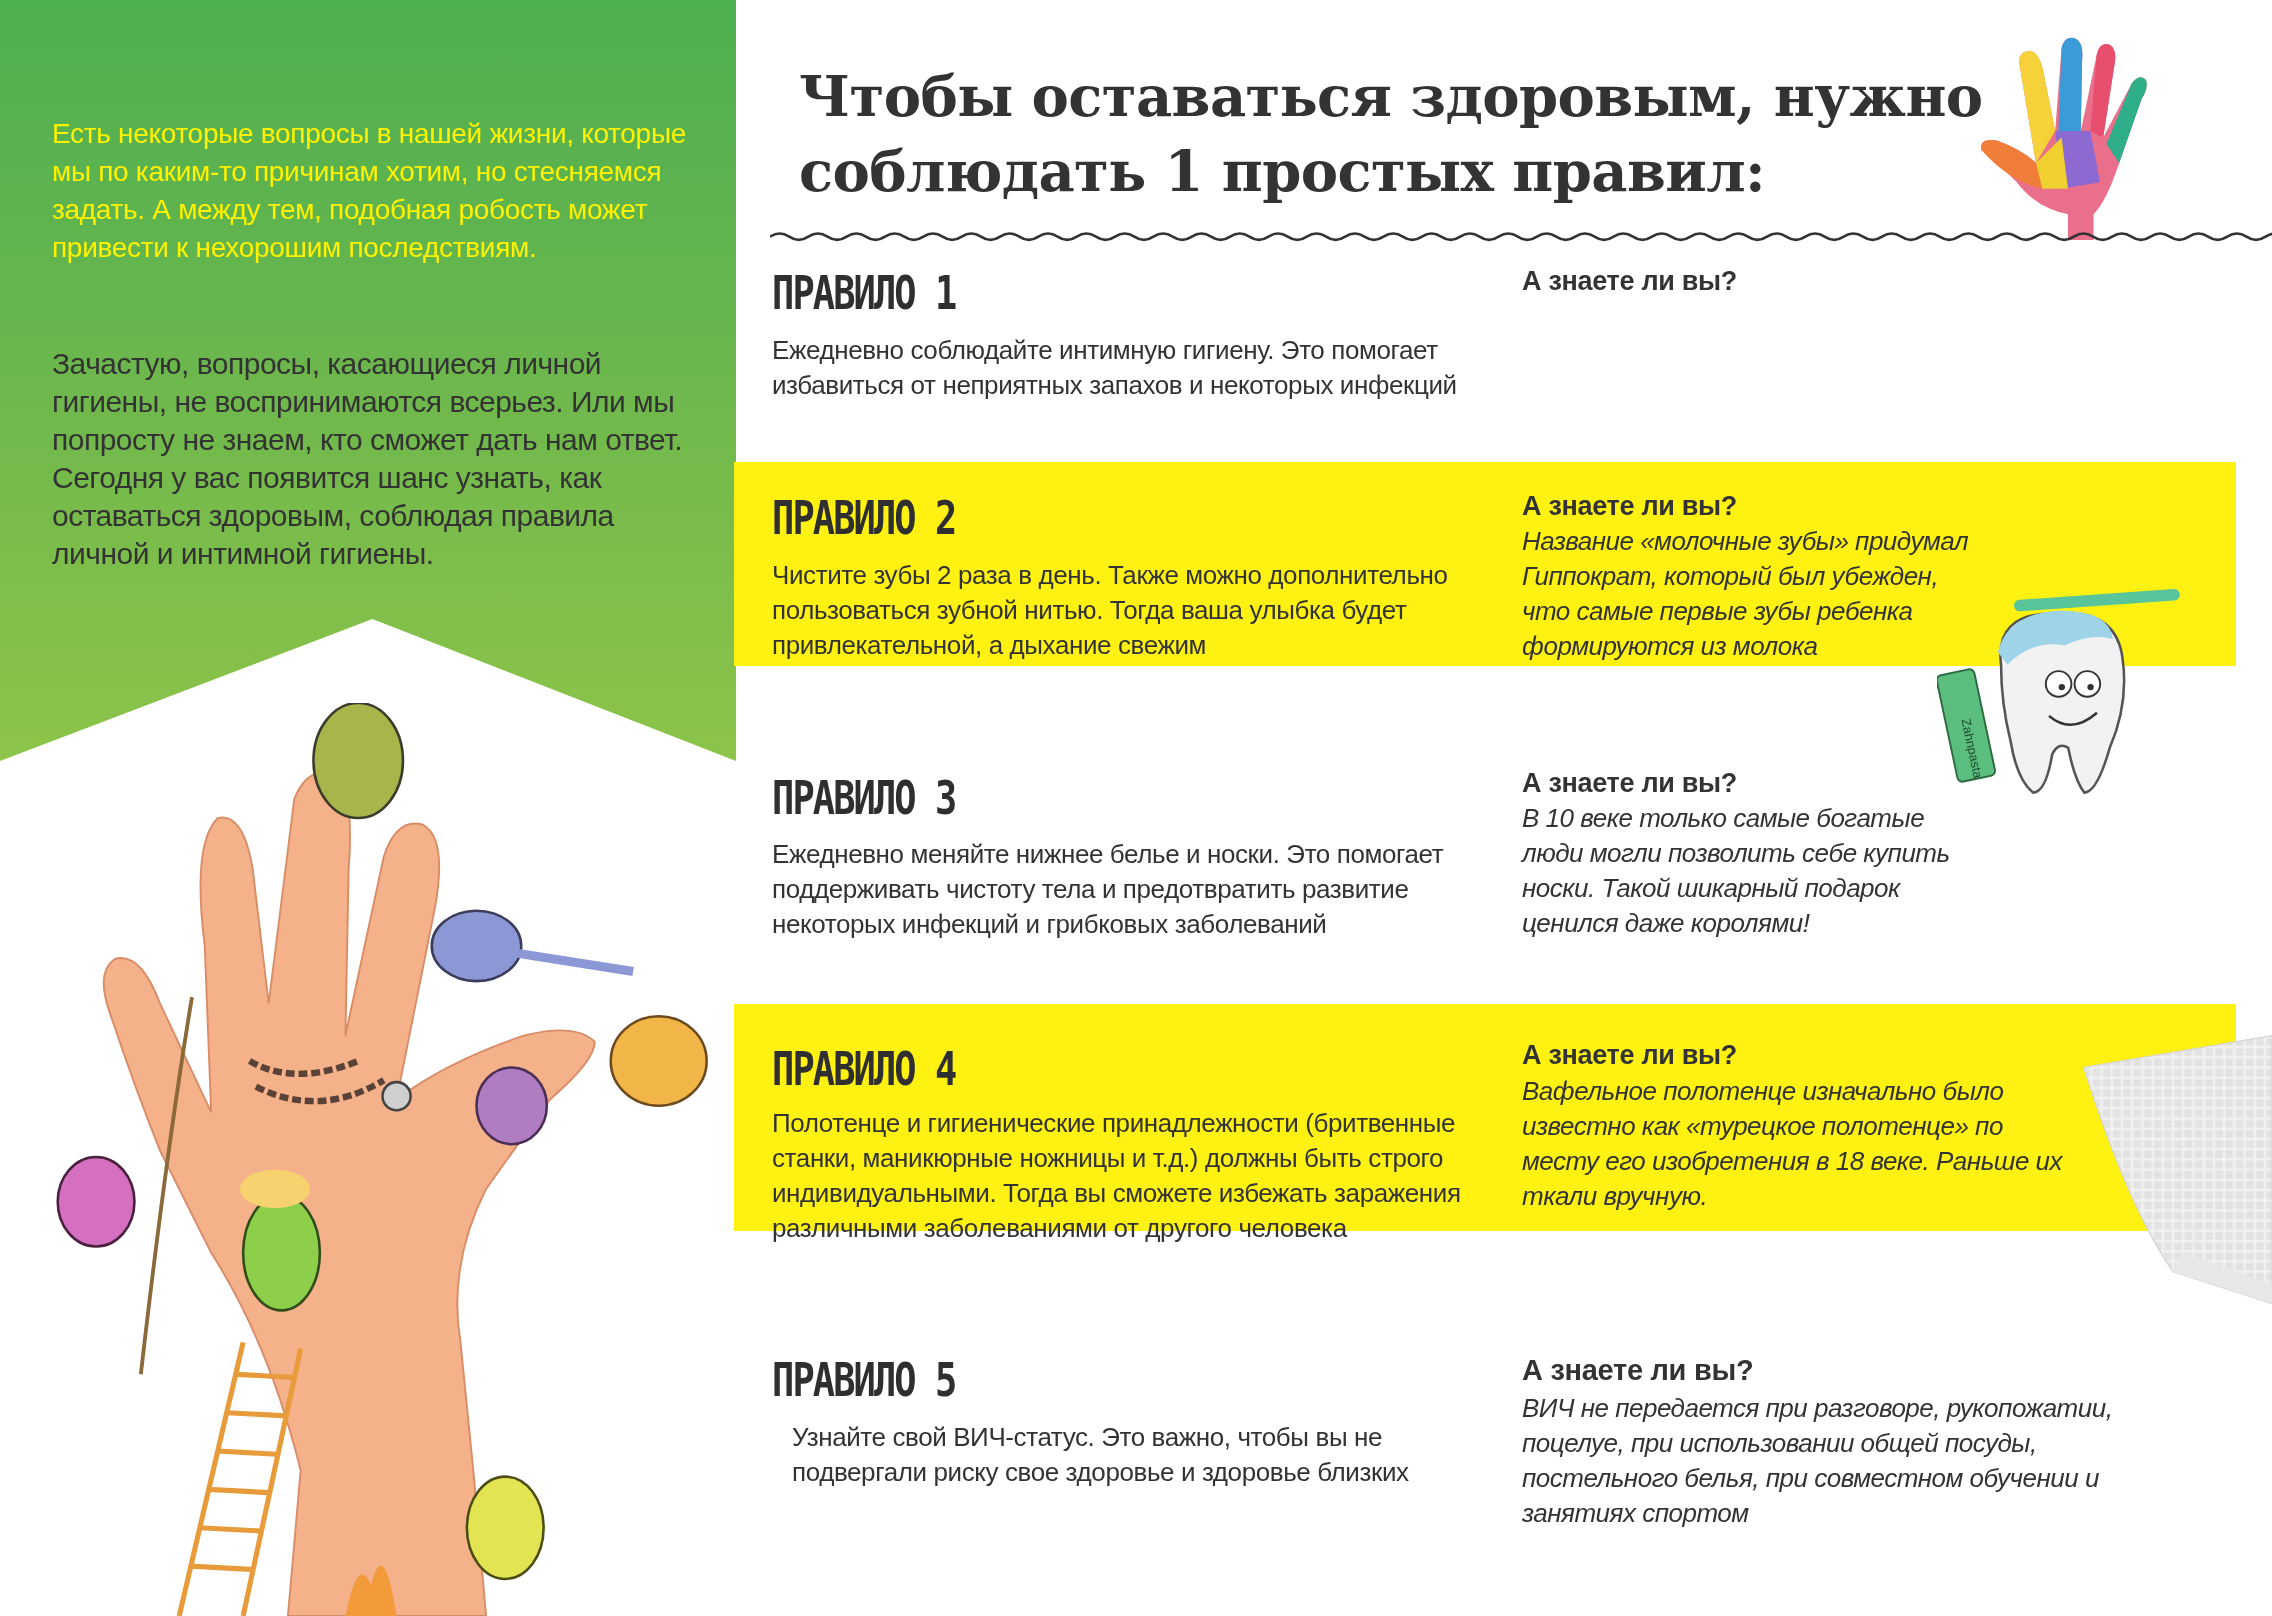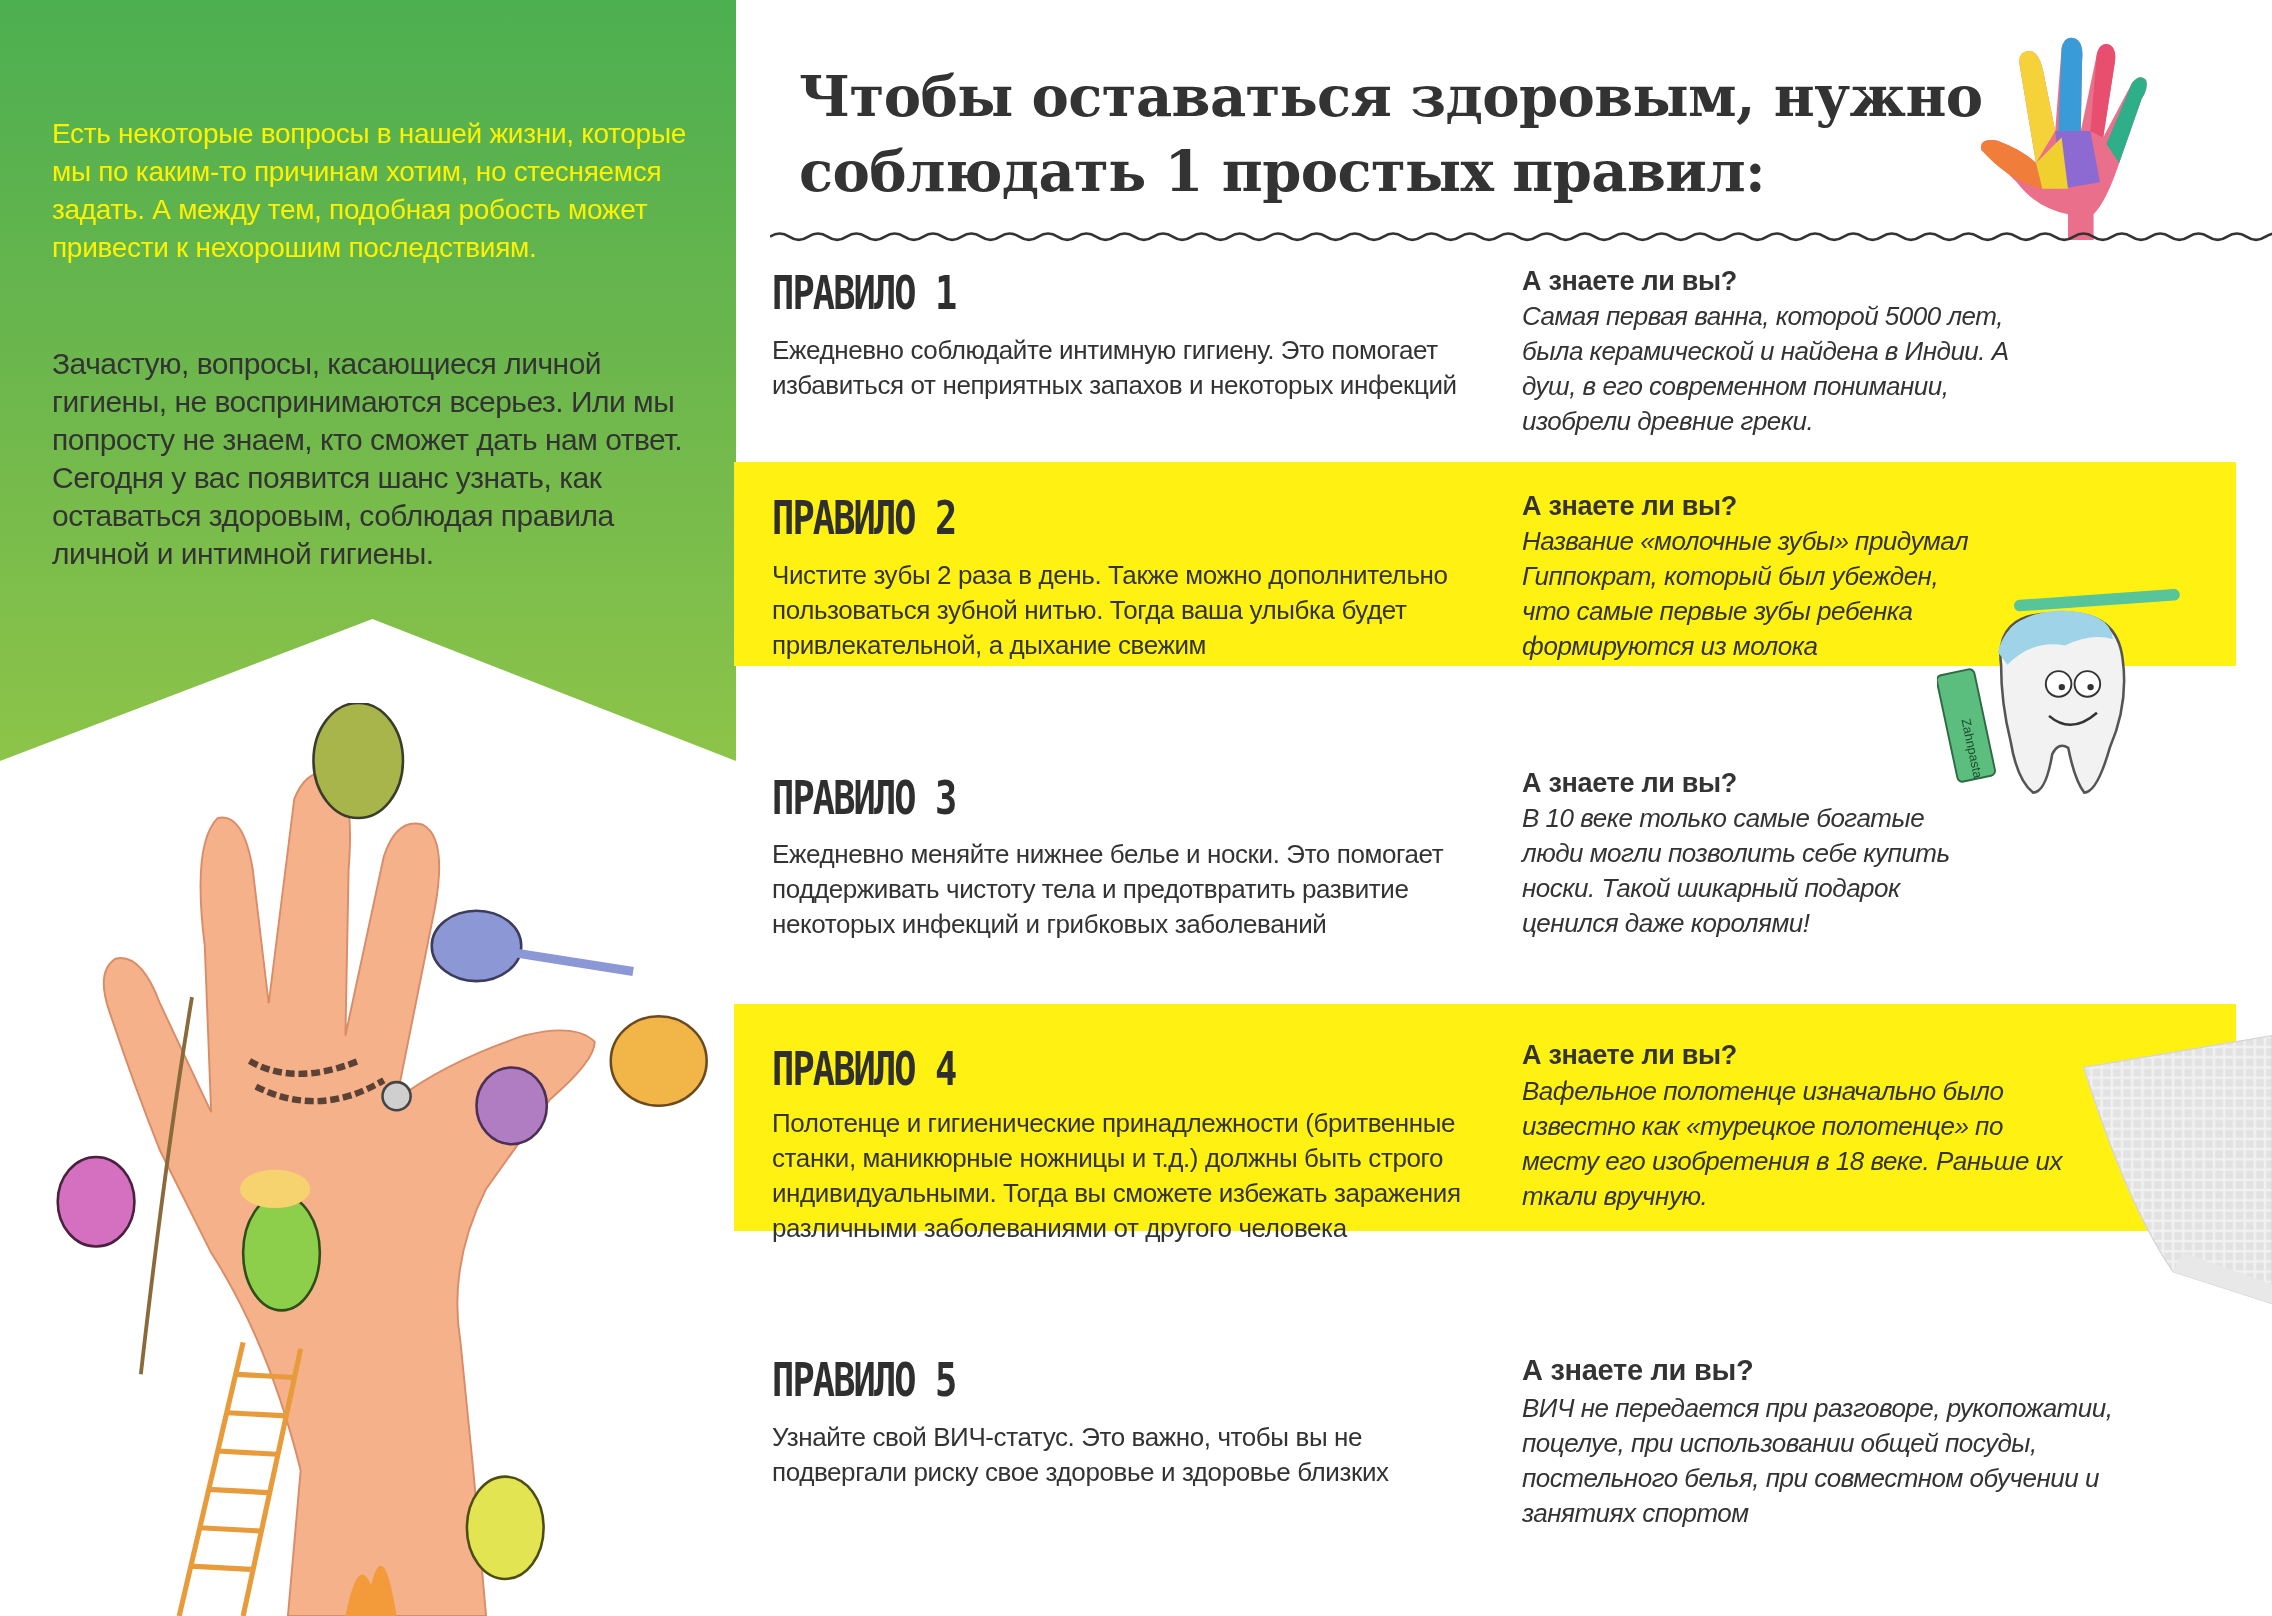--- a/index.html
+++ b/index.html
@@ -112,21 +112,20 @@
 </svg>
 
 <svg class="wavy-divider" viewBox="0 0 2350 24" preserveAspectRatio="none">
   <path d="M0 12 q15 -10 30 0 t30 0 t30 0 t30 0 t30 0 t30 0 t30 0 t30 0 t30 0 t30 0 t30 0 t30 0 t30 0 t30 0 t30 0 t30 0 t30 0 t30 0 t30 0 t30 0 t30 0 t30 0 t30 0 t30 0 t30 0 t30 0 t30 0 t30 0 t30 0 t30 0 t30 0 t30 0 t30 0 t30 0 t30 0 t30 0 t30 0 t30 0 t30 0 t30 0 t30 0 t30 0 t30 0 t30 0 t30 0 t30 0 t30 0 t30 0 t30 0 t30 0 t30 0 t30 0 t30 0 t30 0 t30 0 t30 0 t30 0 t30 0 t30 0 t30 0 t30 0 t30 0 t30 0 t30 0 t30 0 t30 0 t30 0 t30 0 t30 0 t30 0 t30 0 t30 0 t30 0 t30 0 t30 0 t30 0 t30 0 t30 0 t30 0 t30 0 t30 0 t30 0 t30 0" fill="none" stroke="#333333" stroke-width="4"></path>
 </svg>
 
 <div class="rule-row" style="top:253px;height:209px;">
   <div class="rule-title" style="top:12.8px;">ПРАВИЛО 1</div>
   <div class="rule-text" style="top:80px;">Ежедневно соблюдайте интимную гигиену. Это помогает избавиться от неприятных запахов и некоторых инфекций</div>
   <div class="fact-title" style="top:12.8px;">А знаете ли вы?</div>
-  <div class="fact-text" style="top:46px;">Самая первая ванна, которой 5000 лет, была керамической и найдена в Индии. А душ, в его современном понимании, изобрели древние греки.</div>
 </div>
 
 <div class="rule-row yellow" style="top:462px;height:204px;">
   <div class="rule-title" style="top:29px;">ПРАВИЛО 2</div>
   <div class="rule-text" style="top:96px;">Чистите зубы 2 раза в день. Также можно дополнительно пользоваться зубной нитью. Тогда ваша улыбка будет привлекательной, а дыхание свежим</div>
   <div class="fact-title" style="top:29px;">А знаете ли вы?</div>
   <div class="fact-text" style="top:62px;width:460px;">Название «молочные зубы» придумал Гиппократ, который был убежден, что самые первые зубы ребенка формируются из молока</div>
 </div>
 
 <svg class="tooth-illus" viewBox="0 0 400 330">
@@ -162,17 +161,17 @@
       <rect width="16" height="16" fill="#f1f1f1"></rect>
       <rect x="2" y="2" width="12" height="12" fill="#e2e2e2"></rect>
     </pattern>
   </defs>
   <path d="M20 80 L315 30 L315 450 L160 400 Q90 300 20 80 Z" fill="url(#waffle)" stroke="#d5d5d5" stroke-width="2"></path>
   <path d="M160 400 L315 450 L315 420 L175 370 Z" fill="#e8e8e8"></path>
 </svg>
 
 <div class="rule-row" style="top:1311px;height:306px;">
   <div class="rule-title" style="top:42px;">ПРАВИЛО 5</div>
-  <div class="rule-text" style="top:109px;">Узнайте свой ВИЧ-статус. Это важно, чтобы вы не подвергали риску свое здоровье и здоровье близких</div>
+  <div class="rule-text" style="top:109px;margin-left:20px;">Узнайте свой ВИЧ-статус. Это важно, чтобы вы не подвергали риску свое здоровье и здоровье близких</div>
   <div class="fact-title" style="top:43px;font-size:29px;">А знаете ли вы?</div>
   <div class="fact-text" style="top:80px;width:614px;">ВИЧ не передается при разговоре, рукопожатии, поцелуе, при использовании общей посуды, постельного белья, при совместном обучении и занятиях спортом</div>
 </div>
 
 
 </body></html>

